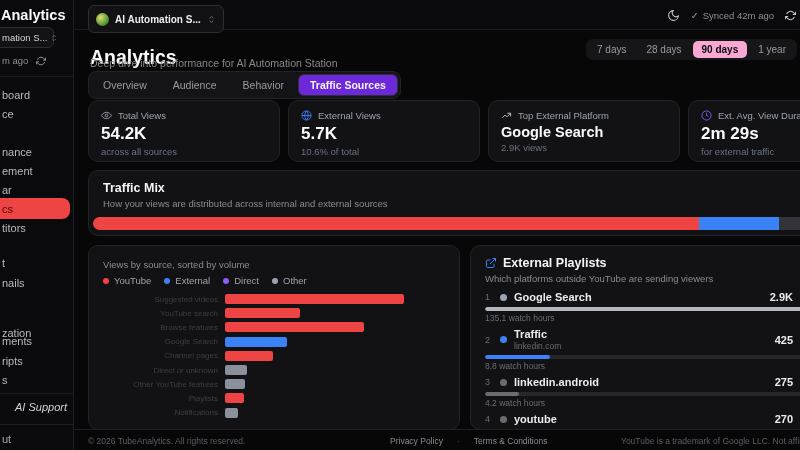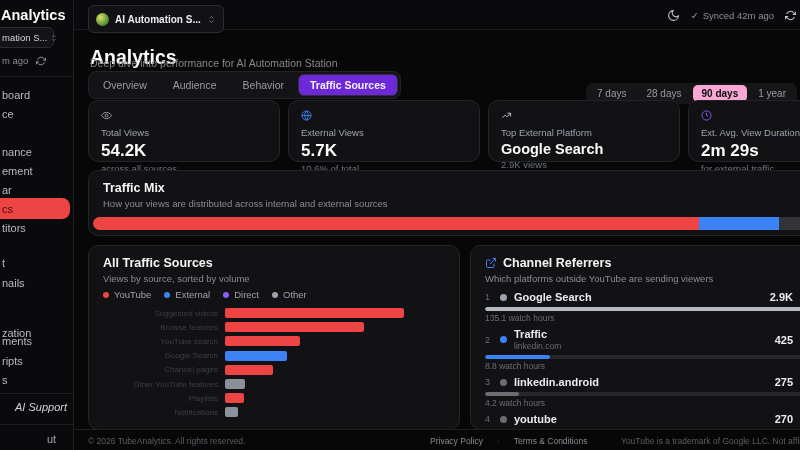--- a/index.html
+++ b/index.html
@@ -13,49 +13,49 @@
   .sb-pill { position:absolute; left:-70px; top:27px; width:124px; height:21px; border:1px solid #2c2c32; border-radius:6px; background:#131316; display:flex; align-items:center; padding-left:71px; }
   .sb-pill .frag { font-size:9.5px; color:#d4d4d8; white-space:nowrap; }
   .sb-pill .chev { margin-left:3px; color:#71717a; width:8px; height:8px; flex:0 0 auto; }
   .sb-sync { position:absolute; left:2px; top:55px; display:flex; gap:8px; align-items:center; font-size:9.5px; color:#8f8f97; }
   .sb-sync svg { width:10px; height:10px; color:#9a9aa2; }
   .sb-div { position:absolute; left:0; width:74px; border-top:1px solid #1d1d21; }
   .snav-item { position:absolute; left:2px; font-size:11px; line-height:12px; color:#b9b9c0; white-space:nowrap; }
   .snav-active { position:absolute; left:-20px; width:90px; height:21px; background:#ef4444; border-radius:8px; display:flex; align-items:center; padding-left:22px; }
   .snav-active span { font-size:11px; color:#3f0d0d; font-weight:500; }
   .sb-support { position:absolute; left:15px; font-size:11px; color:#d4d4d8;font-style:italic; }
-  .sb-logout { position:absolute; left:2px; font-size:11px; color:#a6a6ae;margin-left:45px; }
+  .sb-logout { position:absolute; left:2px; font-size:11px; color:#a6a6ae; }
 
   
   .topbar { position:absolute; left:74px; top:0; width:806px; height:30px; border-bottom:1px solid #1b1b1f; background:#0a0a0c; }
   .ch-pill { position:absolute; left:14px; top:5px; height:28px; border:1px solid #2c2c32; border-radius:6px; background:#121215; display:flex; align-items:center; gap:6px; padding:0 7px; }
   .avatar { width:13px; height:13px; border-radius:50%; background:radial-gradient(circle at 35% 35%, #d9e06b, #4e8a2f 70%); flex:0 0 auto; }
   .ch-pill .lbl { font-size:10px; font-weight:600; color:#ececf0; white-space:nowrap; }
   .ch-pill .chev { width:9px; height:9px; color:#71717a; }
   .top-right { position:absolute; right:84px; top:0; height:30px; display:flex; align-items:center; gap:11px; }
   .top-right svg { display:block; }
   .icon-btn { background:none; border:none; padding:0; cursor:pointer; color:#c6c6cc; display:flex; }
   .sync-txt { font-size:9.5px; color:#8f8f97; display:flex; align-items:center; gap:4px; white-space:nowrap; }
 
   
   .h-title { position:absolute; left:90px; top:33px; font-size:19.5px; font-weight:bold; color:#fafafa; }
   .h-sub { position:absolute; left:90px; top:57px; font-size:10.5px; color:#87878f; }
-  .ranges { position:absolute; top:39px; right:83px; display:flex; gap:2px; background:#161619; border-radius:7px; padding:2px;margin-top:44px; }
+  .ranges { position:absolute; top:39px; right:83px; display:flex; gap:2px; background:#161619; border-radius:7px; padding:2px; }
   .range-btn { font-size:10px; color:#9a9aa2; padding:3px 9px; border-radius:5px; border:none; background:transparent; cursor:pointer; font-family:inherit; white-space:nowrap; }
   .range-btn.active { background:#f9a8d4; color:#09090b; font-weight:600; }
 
   
   .tabs { position:absolute; left:88px; top:71px; display:inline-flex; gap:2px; background:#141418; border:1px solid #222227; border-radius:8px; padding:2px; }
   .tab { font-size:10.5px; color:#9a9aa2; padding:4px 11px; border-radius:6px; border:1px solid transparent; background:transparent; cursor:pointer; font-family:inherit; white-space:nowrap; }
   .tab.active { background:#6d28d9; color:#f4f4f5; border-color:#2e2e34; font-weight:600; }
 
   
   .stats { position:absolute; left:88px; top:100px; display:flex; gap:8px; }
   .stat-card { width:192px; height:62px; background:#121215; border:1px solid #232329; border-radius:10px; padding:9px 12px; }
-  .stat-head { display:flex; align-items:flex-start; gap:6px; font-size:9.5px; color:#9ca3af;flex-direction:column; }
+  .stat-head { display:flex; align-items:flex-start; gap:6px; font-size:9.5px; color:#9ca3af; }
   .stat-head svg { width:11px; height:11px; flex:0 0 auto; }
   .stat-value { margin-top:3px; font-size:17px; font-weight:bold; color:#fafafa; white-space:nowrap; }
   .stat-value.small { font-size:14.5px; }
   .stat-sub { margin-top:2px; font-size:9.5px; color:#6b7280; }
 
   
   .card { position:absolute; background:#121215; border:1px solid #232329; border-radius:10px; padding:10px 14px; overflow:hidden; }
   .card-title { font-size:12.5px; font-weight:bold; color:#f4f4f5; display:flex; align-items:center; gap:6px; }
   .card-title svg { width:12px; height:12px; color:#3b82f6; }
   .card-sub { margin-top:3px; font-size:9.5px; color:#8b8b93; }
@@ -81,21 +81,21 @@
   .ref-name { font-size:11px; font-weight:600; color:#ececf0; line-height:12px; }
   .ref-domain { font-size:8.5px; color:#6b6b74; font-weight:400; margin-top:1px; }
   .ref-val { margin-left:auto; font-size:11px; font-weight:600; color:#ececf0; padding-right:48px; white-space:nowrap; }
   .ref-bar { margin-top:4px; height:4px; border-radius:2px; background:#26262b; overflow:hidden; width:calc(100% - 16px); }
   .ref-fill { height:100%; border-radius:2px; }
   .ref-watch { margin-top:2px; font-size:8.5px; color:#6b6b74; }
 
   
   .footer { position:absolute; left:74px; top:429px; width:806px; height:21px; background:#070708; border-top:1px solid #202024; z-index:5; font-size:8.5px; color:#5d5d66; }
   .f-left { position:absolute; left:14px; top:6px; white-space:nowrap; }
-  .f-center { position:absolute; left:316px; top:6px; display:flex; gap:14px; align-items:center;margin-left:40px; }
+  .f-center { position:absolute; left:316px; top:6px; display:flex; gap:14px; align-items:center; }
   .f-center a { color:#8a8a94; text-decoration:none; }
   .f-sep { color:#4a4a52; }
   .f-right { position:absolute; left:547px; top:6px; width:360px; white-space:nowrap; }
 </style>
 </head>
 <body>
 
 <div class="viewport">
   <div class="page">
 
@@ -240,21 +240,20 @@
       <div class="card-sub">How your views are distributed across internal and external sources</div>
       <div id="mix-bar">
           <div style="width: 79.8%; background: rgb(239, 68, 68);"></div>
           <div style="width: 10.6%; background: rgb(59, 130, 246);"></div>
           <div style="width: 9.7%; background: rgb(51, 51, 58);"></div>
         </div>
 
     </section>
 
     <section class="card" style="left:88px; top:245px; width:372px; height:185px;">
-      <div class="card-title">All Traffic Sources</div>
       <div class="card-sub">Views by source, sorted by volume</div>
       <div class="legend" id="src-legend" style="margin-top:5px; gap:13px;">
           <span class="legend-item">
             <span class="dot sm" style="background: rgb(239, 68, 68);"></span>
             <span>YouTube</span>
           </span>
           <span class="legend-item">
             <span class="dot sm" style="background: rgb(59, 130, 246);"></span>
             <span>External</span>
           </span>
@@ -266,34 +265,38 @@
             <span class="dot sm" style="background: rgb(156, 163, 175);"></span>
             <span>Other</span>
           </span>
         </div>
       <div class="chart" id="src-chart">
           <div class="chart-row">
             <span class="row-label">Suggested videos</span>
             <div class="row-bar" style="width: 179px; background: rgb(239, 68, 68);"></div>
           </div>
           <div class="chart-row">
+            <span class="row-label">YouTube search</span>
+            <div class="row-bar" style="width: 75px; background: rgb(239, 68, 68);"></div>
+          </div>
+          <div class="chart-row">
             <span class="row-label">Browse features</span>
             <div class="row-bar" style="width: 139px; background: rgb(239, 68, 68);"></div>
           </div>
           <div class="chart-row">
-            <span class="row-label">YouTube search</span>
-            <div class="row-bar" style="width: 75px; background: rgb(239, 68, 68);"></div>
-          </div>
-          <div class="chart-row">
             <span class="row-label">Google Search</span>
             <div class="row-bar" style="width: 62px; background: rgb(59, 130, 246);"></div>
           </div>
           <div class="chart-row">
             <span class="row-label">Channel pages</span>
             <div class="row-bar" style="width: 48px; background: rgb(239, 68, 68);"></div>
+          </div>
+          <div class="chart-row">
+            <span class="row-label">Direct or unknown</span>
+            <div class="row-bar" style="width: 22px; background: rgb(139, 145, 156);"></div>
           </div>
           <div class="chart-row">
             <span class="row-label">Other YouTube features</span>
             <div class="row-bar" style="width: 20px; background: rgb(139, 145, 156);"></div>
           </div>
           <div class="chart-row">
             <span class="row-label">Playlists</span>
             <div class="row-bar" style="width: 19px; background: rgb(239, 68, 68);"></div>
           </div>
           <div class="chart-row">
@@ -303,21 +306,21 @@
         </div>
     </section>
 
     <section class="card" style="left:470px; top:245px; width:386px; height:185px;">
       <div class="card-title">
         <svg viewBox="0 0 24 24" fill="none" stroke="currentColor" stroke-width="2">
             <path d="M18 13v6a2 2 0 0 1-2 2H5a2 2 0 0 1-2-2V8a2 2 0 0 1 2-2h6"></path>
             <path d="M15 3h6v6"></path>
             <path d="M10 14L21 3"></path>
           </svg>
-        <span>Channel Referrers</span>
+        <span>External Playlists</span>
       </div>
       <div class="card-sub">Which platforms outside YouTube are sending viewers</div>
       <div class="ref-list" id="ref-list">
           <div class="ref-item">
             <div class="ref-head">
               <span class="ref-rank">1</span>
               <span class="dot" style="background: rgb(156, 163, 175);"></span>
               <div>
                 <div class="ref-name">Google Search</div>
               </div>

